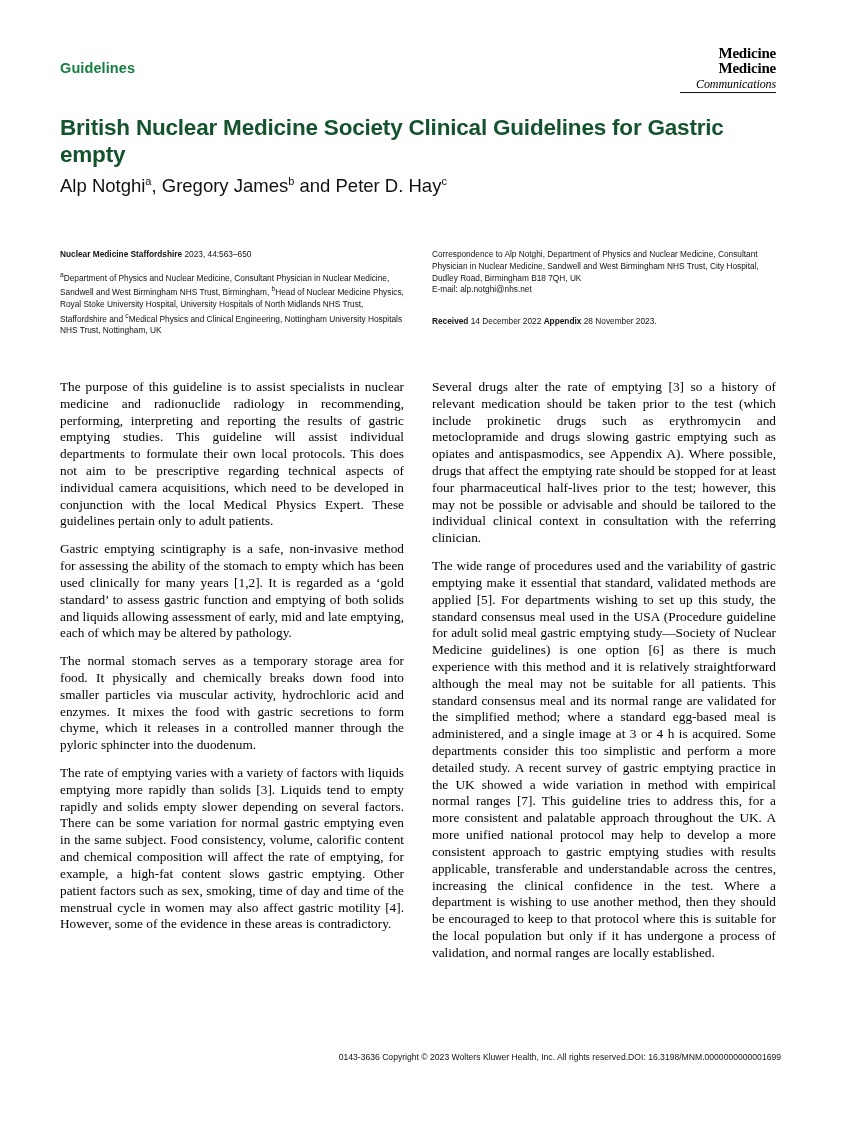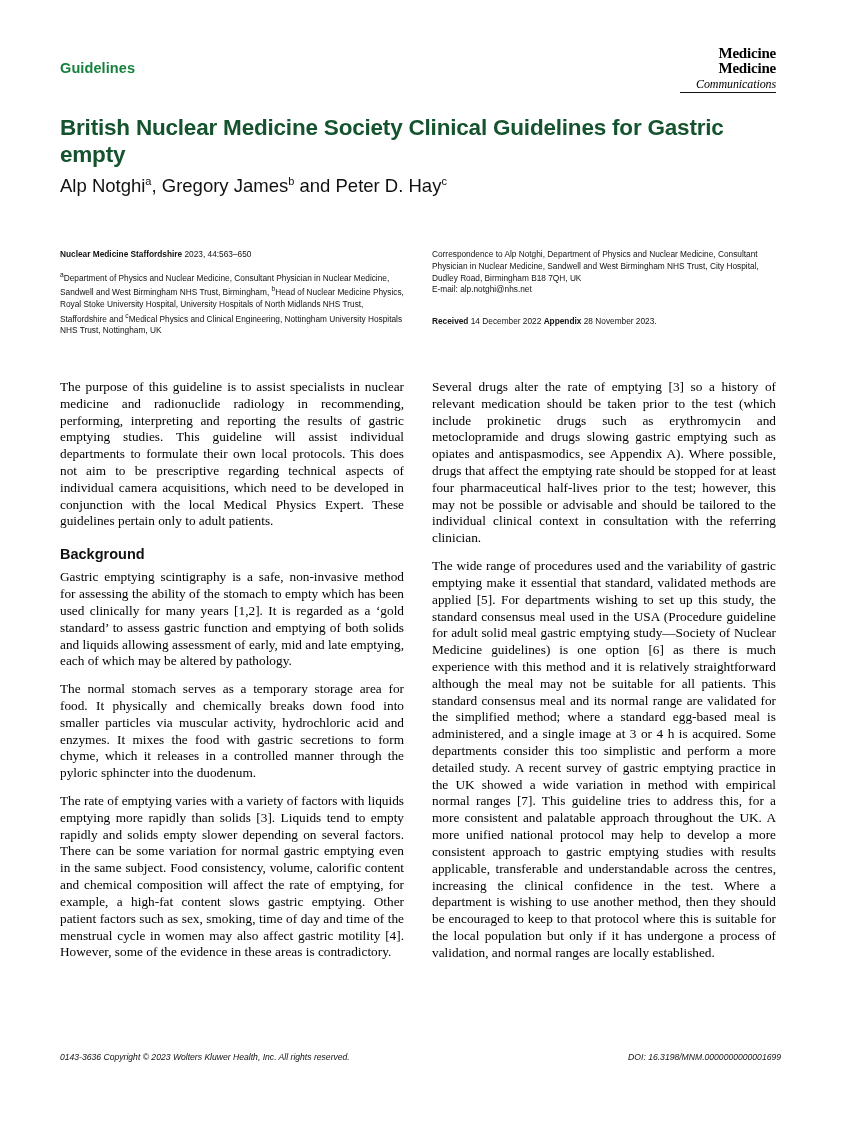--- a/index.html
+++ b/index.html
@@ -149,25 +149,24 @@
   }
   p.para:last-child { margin-bottom: 0; }
 
   
   .footer {
     position: absolute;
     left: 60px;
     right: 60px;
     top: 1052px;
     display: flex;
-    justify-content: space-between;
+    justify-content: flex-end;
     font-family: "Liberation Sans", sans-serif;
     font-size: 8.6px;
     color: #111;
-    font-style: italic;
   }
 </style>
 </head>
 <body>
 
 <div class="page">
   <div class="content">
 
     <div class="masthead">
       <div class="section-label">Guidelines</div>
@@ -194,21 +193,20 @@
           <span>Correspondence to Alp Notghi, Department of Physics and Nuclear Medicine, Consultant Physician in Nuclear Medicine, Sandwell and West Birmingham NHS Trust, City Hospital, Dudley Road, Birmingham B18 7QH, UK</span><br>
           <span>E-mail: </span><span>alp.notghi@nhs.net</span>
         </div>
         <div class="dates"><b>Received</b><span> 14 December 2022 </span><b>Appendix</b><span> 28 November 2023.</span></div>
       </div>
     </div>
 
     <div class="body-cols">
       <div class="col">
         <p class="para">The purpose of this guideline is to assist specialists in nuclear medicine and radionuclide radiology in recommending, performing, interpreting and reporting the results of gastric emptying studies. This guideline will assist individual departments to formulate their own local protocols. This does not aim to be prescriptive regarding technical aspects of individual camera acquisitions, which need to be developed in conjunction with the local Medical Physics Expert. These guidelines pertain only to adult patients.</p>
-        <h2 class="head spaced">Background</h2>
         <p class="para">Gastric emptying scintigraphy is a safe, non-invasive method for assessing the ability of the stomach to empty which has been used clinically for many years [1,2]. It is regarded as a ‘gold standard’ to assess gastric function and emptying of both solids and liquids allowing assessment of early, mid and late emptying, each of which may be altered by pathology.</p>
         <p class="para">The normal stomach serves as a temporary storage area for food. It physically and chemically breaks down food into smaller particles via muscular activity, hydrochloric acid and enzymes. It mixes the food with gastric secretions to form chyme, which it releases in a controlled manner through the pyloric sphincter into the duodenum.</p>
         <p class="para">The rate of emptying varies with a variety of factors with liquids emptying more rapidly than solids [3]. Liquids tend to empty rapidly and solids empty slower depending on several factors. There can be some variation for normal gastric emptying even in the same subject. Food consistency, volume, calorific content and chemical composition will affect the rate of emptying, for example, a high-fat content slows gastric emptying. Other patient factors such as sex, smoking, time of day and time of the menstrual cycle in women may also affect gastric motility [4]. However, some of the evidence in these areas is contradictory.</p>
       </div>
       <div class="col">
         <p class="para">Several drugs alter the rate of emptying [3] so a history of relevant medication should be taken prior to the test (which include prokinetic drugs such as erythromycin and metoclopramide and drugs slowing gastric emptying such as opiates and antispasmodics, see Appendix A). Where possible, drugs that affect the emptying rate should be stopped for at least four pharmaceutical half-lives prior to the test; however, this may not be possible or advisable and should be tailored to the individual clinical context in consultation with the referring clinician.</p>
         <p class="para">The wide range of procedures used and the variability of gastric emptying make it essential that standard, validated methods are applied [5]. For departments wishing to set up this study, the standard consensus meal used in the USA (Procedure guideline for adult solid meal gastric emptying study—Society of Nuclear Medicine guidelines) is one option [6] as there is much experience with this method and it is relatively straightforward although the meal may not be suitable for all patients. This standard consensus meal and its normal range are validated for the simplified method; where a standard egg-based meal is administered, and a single image at 3 or 4 h is acquired. Some departments consider this too simplistic and perform a more detailed study. A recent survey of gastric emptying practice in the UK showed a wide variation in method with empirical normal ranges [7]. This guideline tries to address this, for a more consistent and palatable approach throughout the UK. A more unified national protocol may help to develop a more consistent approach to gastric emptying studies with results applicable, transferable and understandable across the centres, increasing the clinical confidence in the test. Where a department is wishing to use another method, then they should be encouraged to keep to that protocol where this is suitable for the local population but only if it has undergone a process of validation, and normal ranges are locally established.</p>
       </div>
     </div>
 

